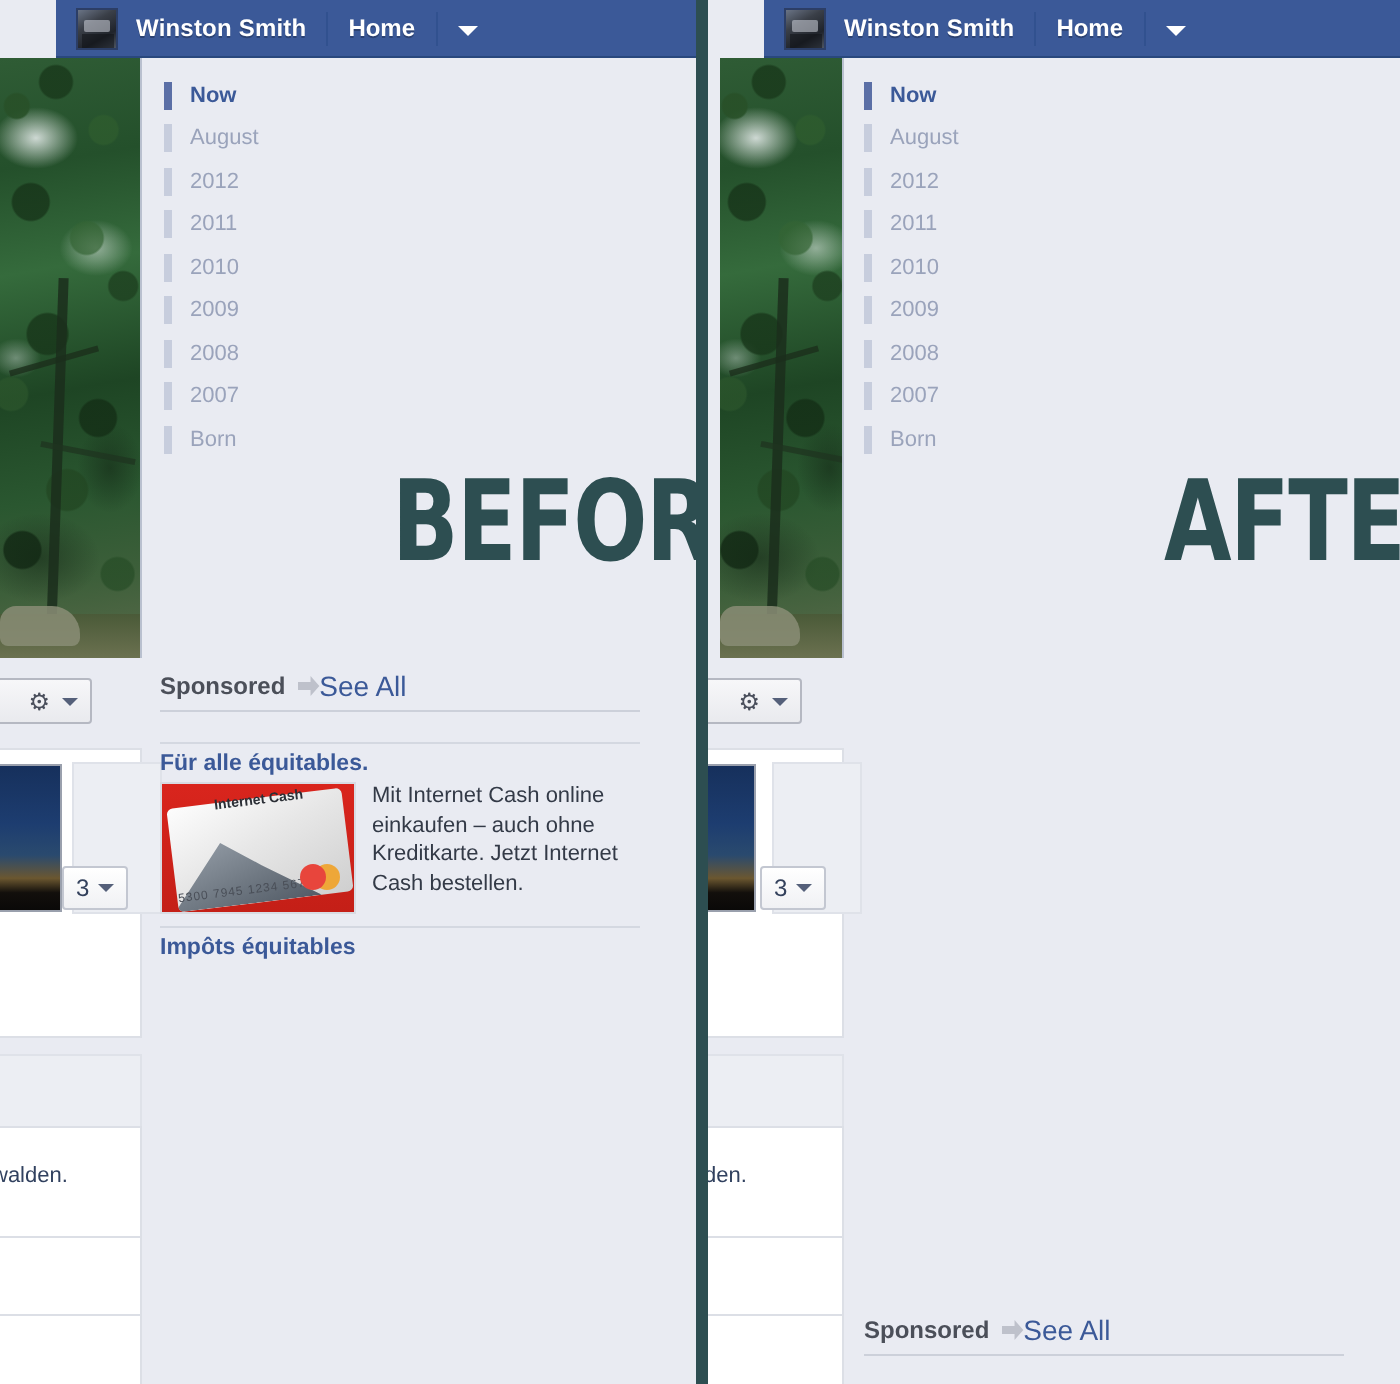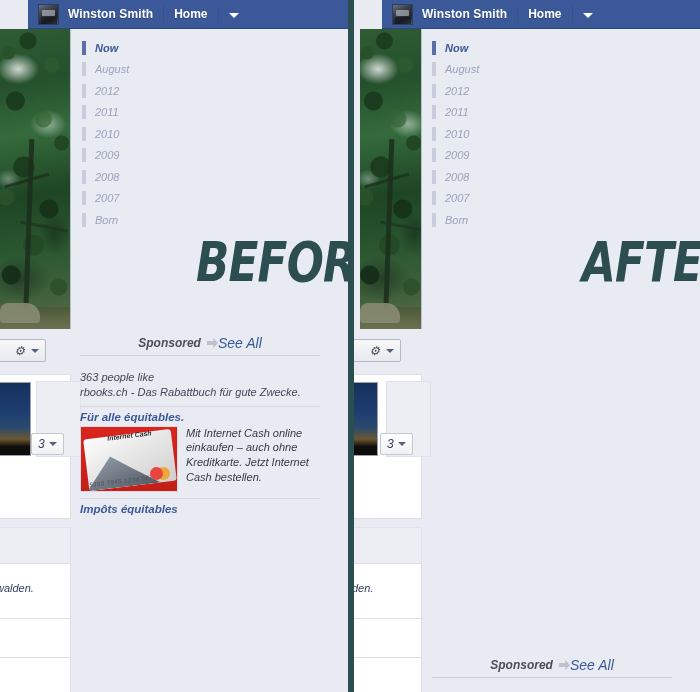--- a/index.html
+++ b/index.html
@@ -53,21 +53,21 @@
   .nav-home {
     color:#ffffff; font-size:12px; font-weight:bold;
     text-shadow: 0 1px 0 rgba(0,0,0,.25);
   }
   .nav-caret {
     width:0;height:0;border-left:5px solid transparent;border-right:5px solid transparent;
     border-top:5px solid #ffffff; margin-top:2px;
   }
 
   
-  .body-area { position:absolute; left:0; top:29px; right:0; bottom:0;font-style:italic; }
+  .body-area { position:absolute; left:0; top:29px; right:0; bottom:0; }
 
   
   .cover {
     position:absolute; top:0; width:71px; height:300px;
     background:
       radial-gradient(ellipse 30px 22px at 18px 40px, rgba(235,240,240,.85), rgba(235,240,240,0) 70%),
       radial-gradient(ellipse 26px 20px at 48px 95px, rgba(225,232,230,.55), rgba(0,0,0,0) 70%),
       radial-gradient(ellipse 18px 14px at 8px 150px, rgba(220,230,228,.4), rgba(0,0,0,0) 70%),
       radial-gradient(ellipse 22px 30px at 55px 205px, rgba(20,40,22,.55), rgba(0,0,0,0) 75%),
       radial-gradient(ellipse 40px 30px at 20px 250px, rgba(18,35,20,.5), rgba(0,0,0,0) 75%),
@@ -168,21 +168,21 @@
   .white-card { position:absolute; background:#ffffff; border:1px solid #dcdfe6; }
   .snippet-text {
     position:absolute; font-size:11px; color:#31415f; white-space:nowrap;
   }
 
   
   .sponsored {
     position:absolute; width:240px;
   }
   .sp-head {
-    display:flex; align-items:center; justify-content:center;
+    display:flex; align-items:center; justify-content:flex-start;
     border-bottom:1px solid #ccd0da; padding-bottom:4px; margin-bottom:5px;
   }
   .sp-head-left { display:flex; align-items:center; gap:6px; }
   .sp-title { font-size:12px; font-weight:bold; color:#4b4f59; }
   .sp-icon {
     width:11px; height:10px; background:#b9bdc7;
     clip-path: polygon(0 30%, 60% 30%, 60% 0%, 100% 50%, 60% 100%, 60% 70%, 0 70%);
     opacity:.9;
   }
   .sp-seeall { font-size:14px; color:#3b5998; }
@@ -330,22 +330,20 @@
       <div class="sponsored" style="left:80px; top:306px;">
         <div class="sp-head">
           <div class="sp-head-left">
             <span class="sp-title">Sponsored</span>
             <span class="sp-icon"></span>
           </div>
           <span class="sp-seeall">See All</span>
         </div>
 
         <div class="ad">
-          <div class="ad-foot" style="white-space:pre-line;">363 people like
-rbooks.ch - Das Rabattbuch für gute Zwecke.</div>
         </div>
 
         <div class="ad">
           <div class="ad-title">Für alle équitables.</div>
           <div class="ad-body">
             <div class="ad-img img-card">
               <div class="plastic">
                 <div class="mountain"></div>
               </div>
               <div class="cardtext">Internet Cash</div>

